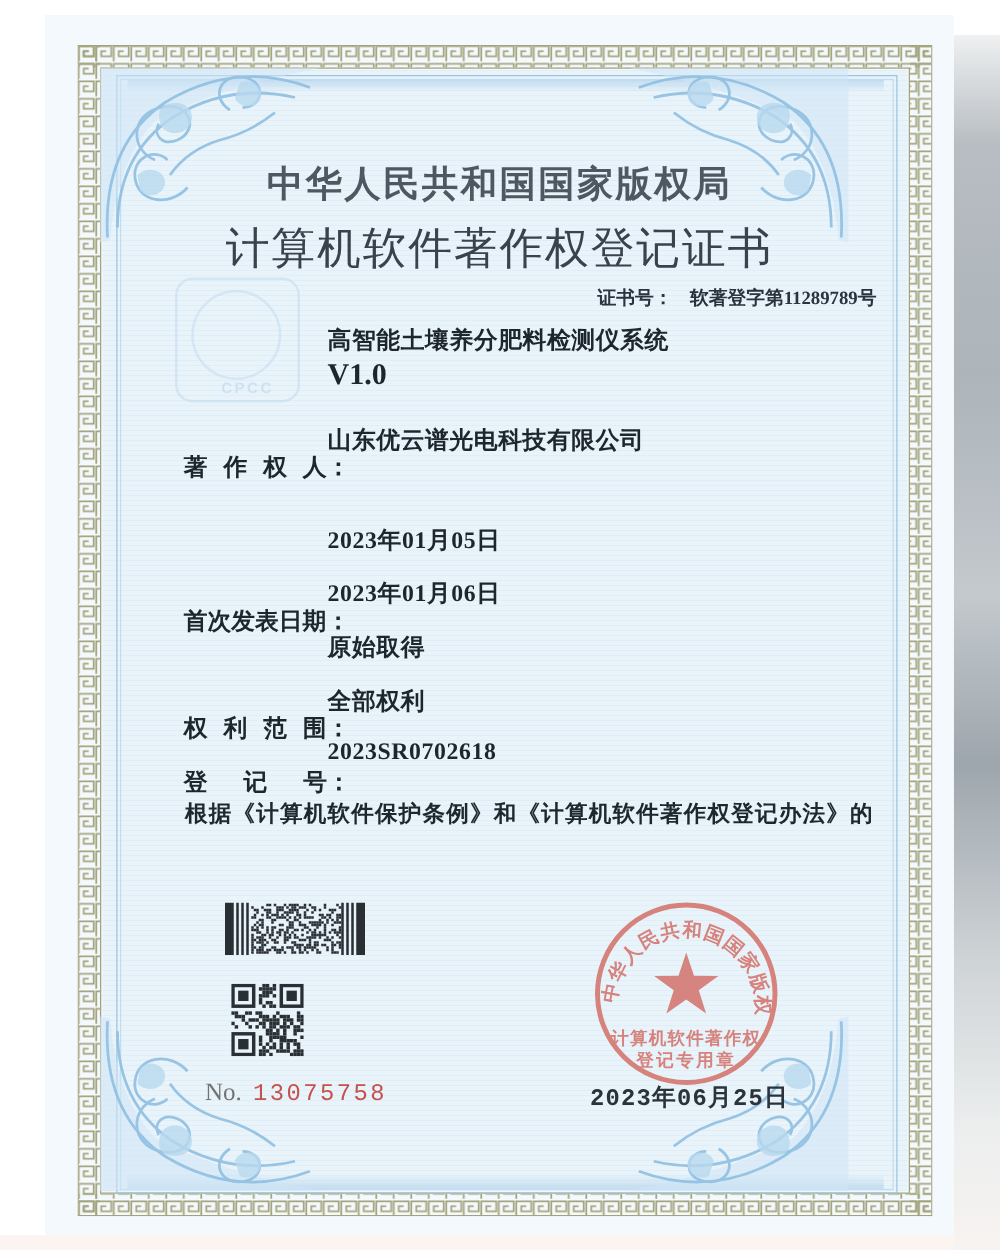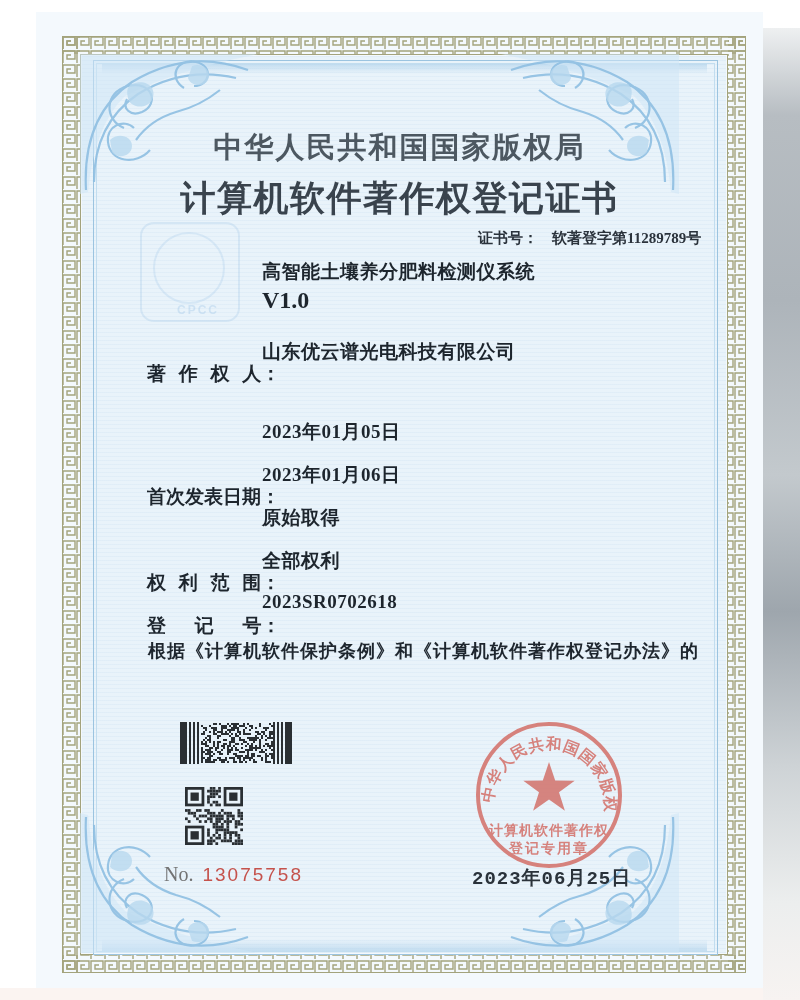--- a/index.html
+++ b/index.html
@@ -57,40 +57,40 @@
     position:absolute;left:16px;right:0;bottom:3px;text-align:center;
     font-size:12px;letter-spacing:2px;color:rgba(140,185,225,.55);
     font-family:"Liberation Sans",sans-serif;font-weight:bold;
   }
   .authority{
     position:absolute;left:0;top:116px;width:100%;text-align:center;
     font-size:29px;font-weight:bold;letter-spacing:2px;color:#4d5861;
   }
   .cert-title{
     position:absolute;left:0;top:163px;width:100%;text-align:center;
-    font-size:35px;font-weight:bold;letter-spacing:1.5px;color:#39434d;
+    font-size:35px;font-weight:normal;letter-spacing:1.5px;color:#39434d;
   }
   .certno{position:absolute;left:442px;top:217px;font-size:15px;color:#2b333c;font-weight:bold;white-space:pre;}
   .certno .val{margin-left:14px;}
   .frow{position:absolute;left:92px;height:26px;font-size:19px;color:#1d252d;font-weight:bold;white-space:pre;}
   .flabel{display:inline-block;white-space:pre;}
   .sp1{word-spacing:8px;}
   .sp2{word-spacing:24px;}
   .fvalue{position:absolute;left:134px;top:0;white-space:nowrap;letter-spacing:.5px;}
   .fvalue2{position:absolute;left:226px;top:275px;font-size:24px;color:#1d252d;font-weight:bold;}
   .stline{position:absolute;font-size:18px;color:#1e262e;font-weight:bold;letter-spacing:1px;white-space:nowrap;}
   .st1{left:112px;top:627px;}
   .st2{left:86px;top:667px;}
   .barcode{position:absolute;left:144px;top:710px;}
   .qrcode{position:absolute;left:149px;top:775px;}
   .serial{position:absolute;left:128px;top:851px;white-space:nowrap;}
   .serial .pre{font-size:20px;color:#737373;}
   .serial .num{
     font-size:19px;color:#c5524c;letter-spacing:2px;margin-left:9px;
-    font-family:Liberation Sans, sans-serif;
+    font-family:Liberation Mono, monospace;
   }
   .seal{position:absolute;left:428px;top:698px;opacity:.88;}
   .issue-date{position:absolute;left:436px;top:853px;font-size:19px;color:#2a323a;font-weight:bold;letter-spacing:1px;font-family:Liberation Mono, monospace;}
 </style>
 </head>
 <body>
 
 <div class="scan-strip"></div>
 <div class="bottom-strip"></div>
 

